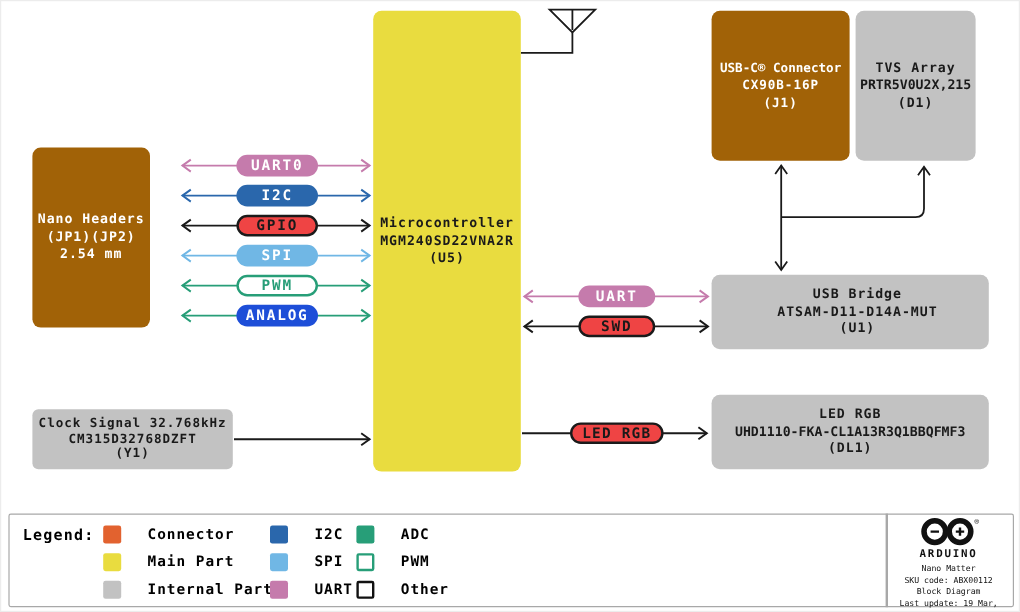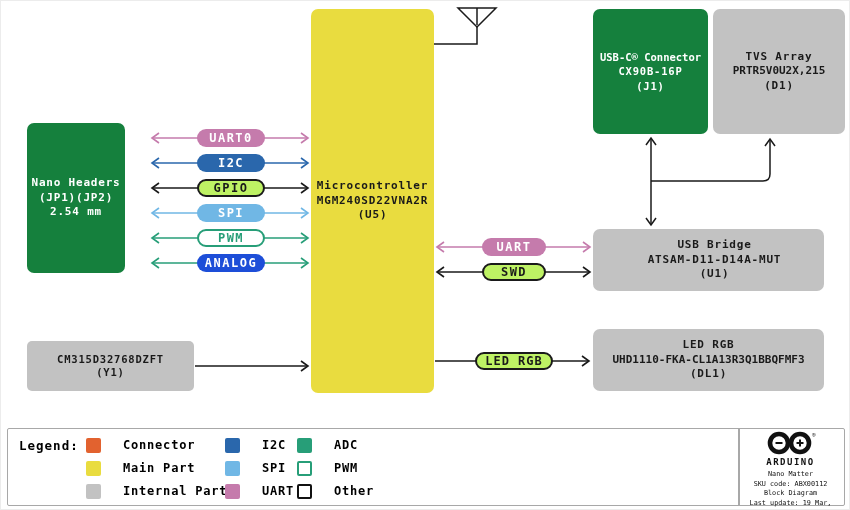--- a/index.html
+++ b/index.html
@@ -10,35 +10,35 @@
     border:1px solid #ececec; overflow:hidden;
   }
   svg.wires { position:absolute; left:0; top:0; z-index:1; }
 
   .block {
     position:absolute; z-index:2; border-radius:7px;
     display:flex; flex-direction:column; justify-content:center; align-items:center;
     text-align:center; font-weight:bold; font-size:11px; line-height:14.5px;
     letter-spacing:0.8px; white-space:nowrap;
   }
-  .block.orange { background:#15803d; color:#ffffff; }
+  .block.orange { background:#a16207; color:#ffffff; }
   .block.yellow { background:#E9DC3F; color:#1a1a1a; }
   .block.gray   { background:#C2C2C2; color:#1a1a1a; }
   .block .long  { letter-spacing:0; }
 
   .pill {
     position:absolute; z-index:3; transform:translate(-50%,-50%);
     height:18px; border-radius:999px; display:flex; align-items:center; justify-content:center;
     font-weight:bold; font-size:12px; letter-spacing:1.5px; white-space:nowrap;
   }
   .pill.f-pink  { background:#C57BAC; color:#fff; }
   .pill.f-blue  { background:#2A67AC; color:#fff; }
   .pill.f-lblue { background:#70B7E5; color:#fff; }
   .pill.f-green { background:#1d4ed8; color:#fff; }
-  .pill.o-black { background:#bef264; border:2px solid #1a1a1a; color:#1a1a1a; }
+  .pill.o-black { background:#ef4444; border:2px solid #1a1a1a; color:#1a1a1a; }
   .pill.o-green { background:#fff; border:2px solid #279E78; color:#279E78; }
 
   #legend-box {
     position:absolute; left:6px; top:427px; width:838px; height:78px;
     background:#fff; border:1.5px solid #a8a8a8; border-radius:2px; z-index:2;
   }
   #legend-title { position:absolute; left:18px; top:437px; font-weight:bold; font-size:12.5px; letter-spacing:1px; z-index:3; }
   .legend-item { position:absolute; z-index:3; display:flex; align-items:center; gap:22px; height:18px; }
   .legend-item .label { font-weight:bold; font-size:12px; letter-spacing:0.8px; white-space:nowrap; }
   .swatch { width:15px; height:15px; border-radius:2px; flex:0 0 auto; }
@@ -142,39 +142,40 @@
     <div>MGM240SD22VNA2R</div>
     <div>(U5)</div>
   </div>
 
   <div class="block orange" style="left:592px; top:8px; width:115px; height:125px; font-size:10.5px;">
     <div class="long">USB-C® Connector</div>
     <div>CX90B-16P</div>
     <div>(J1)</div>
   </div>
 
-  <div class="block gray" style="left:712px; top:8px; width:132px; height:125px;">
+  <div class="block gray" style="left:712px; top:8px; width:100px; height:125px;">
     <div>TVS Array</div>
     <div class="long">PRTR5V0U2X,215</div>
     <div>(D1)</div>
   </div>
 
   <div class="block gray" style="left:592px; top:228px; width:231px; height:62px;padding-left:12px;">
     <div>USB Bridge</div>
     <div>ATSAM-D11-D14A-MUT</div>
     <div>(U1)</div>
   </div>
 
   <div class="block gray" style="left:592px; top:328px; width:231px; height:62px;">
     <div>LED RGB</div>
     <div class="long">UHD1110-FKA-CL1A13R3Q1BBQFMF3</div>
     <div>(DL1)</div>
   </div>
 
   <div class="block gray" style="left:26px; top:340px; width:167px; height:50px; font-size:10.5px; line-height:12.8px; border-radius:5px;">
+    <div>Clock Signal 32.768kHz</div>
     <div>CM315D32768DZFT</div>
     <div>(Y1)</div>
   </div>
 
   <div class="pill f-pink" style="left:230px; top:137px; width:68px;">UART0</div>
   <div class="pill f-blue" style="left:230px; top:162px; width:68px;">I2C</div>
   <div class="pill o-black" style="left:230px; top:187px; width:68px;">GPIO</div>
   <div class="pill f-lblue" style="left:230px; top:212px; width:68px;">SPI</div>
   <div class="pill o-green" style="left:230px; top:237px; width:68px;">PWM</div>
   <div class="pill f-green" style="left:230px; top:262px; width:68px;">ANALOG</div>

